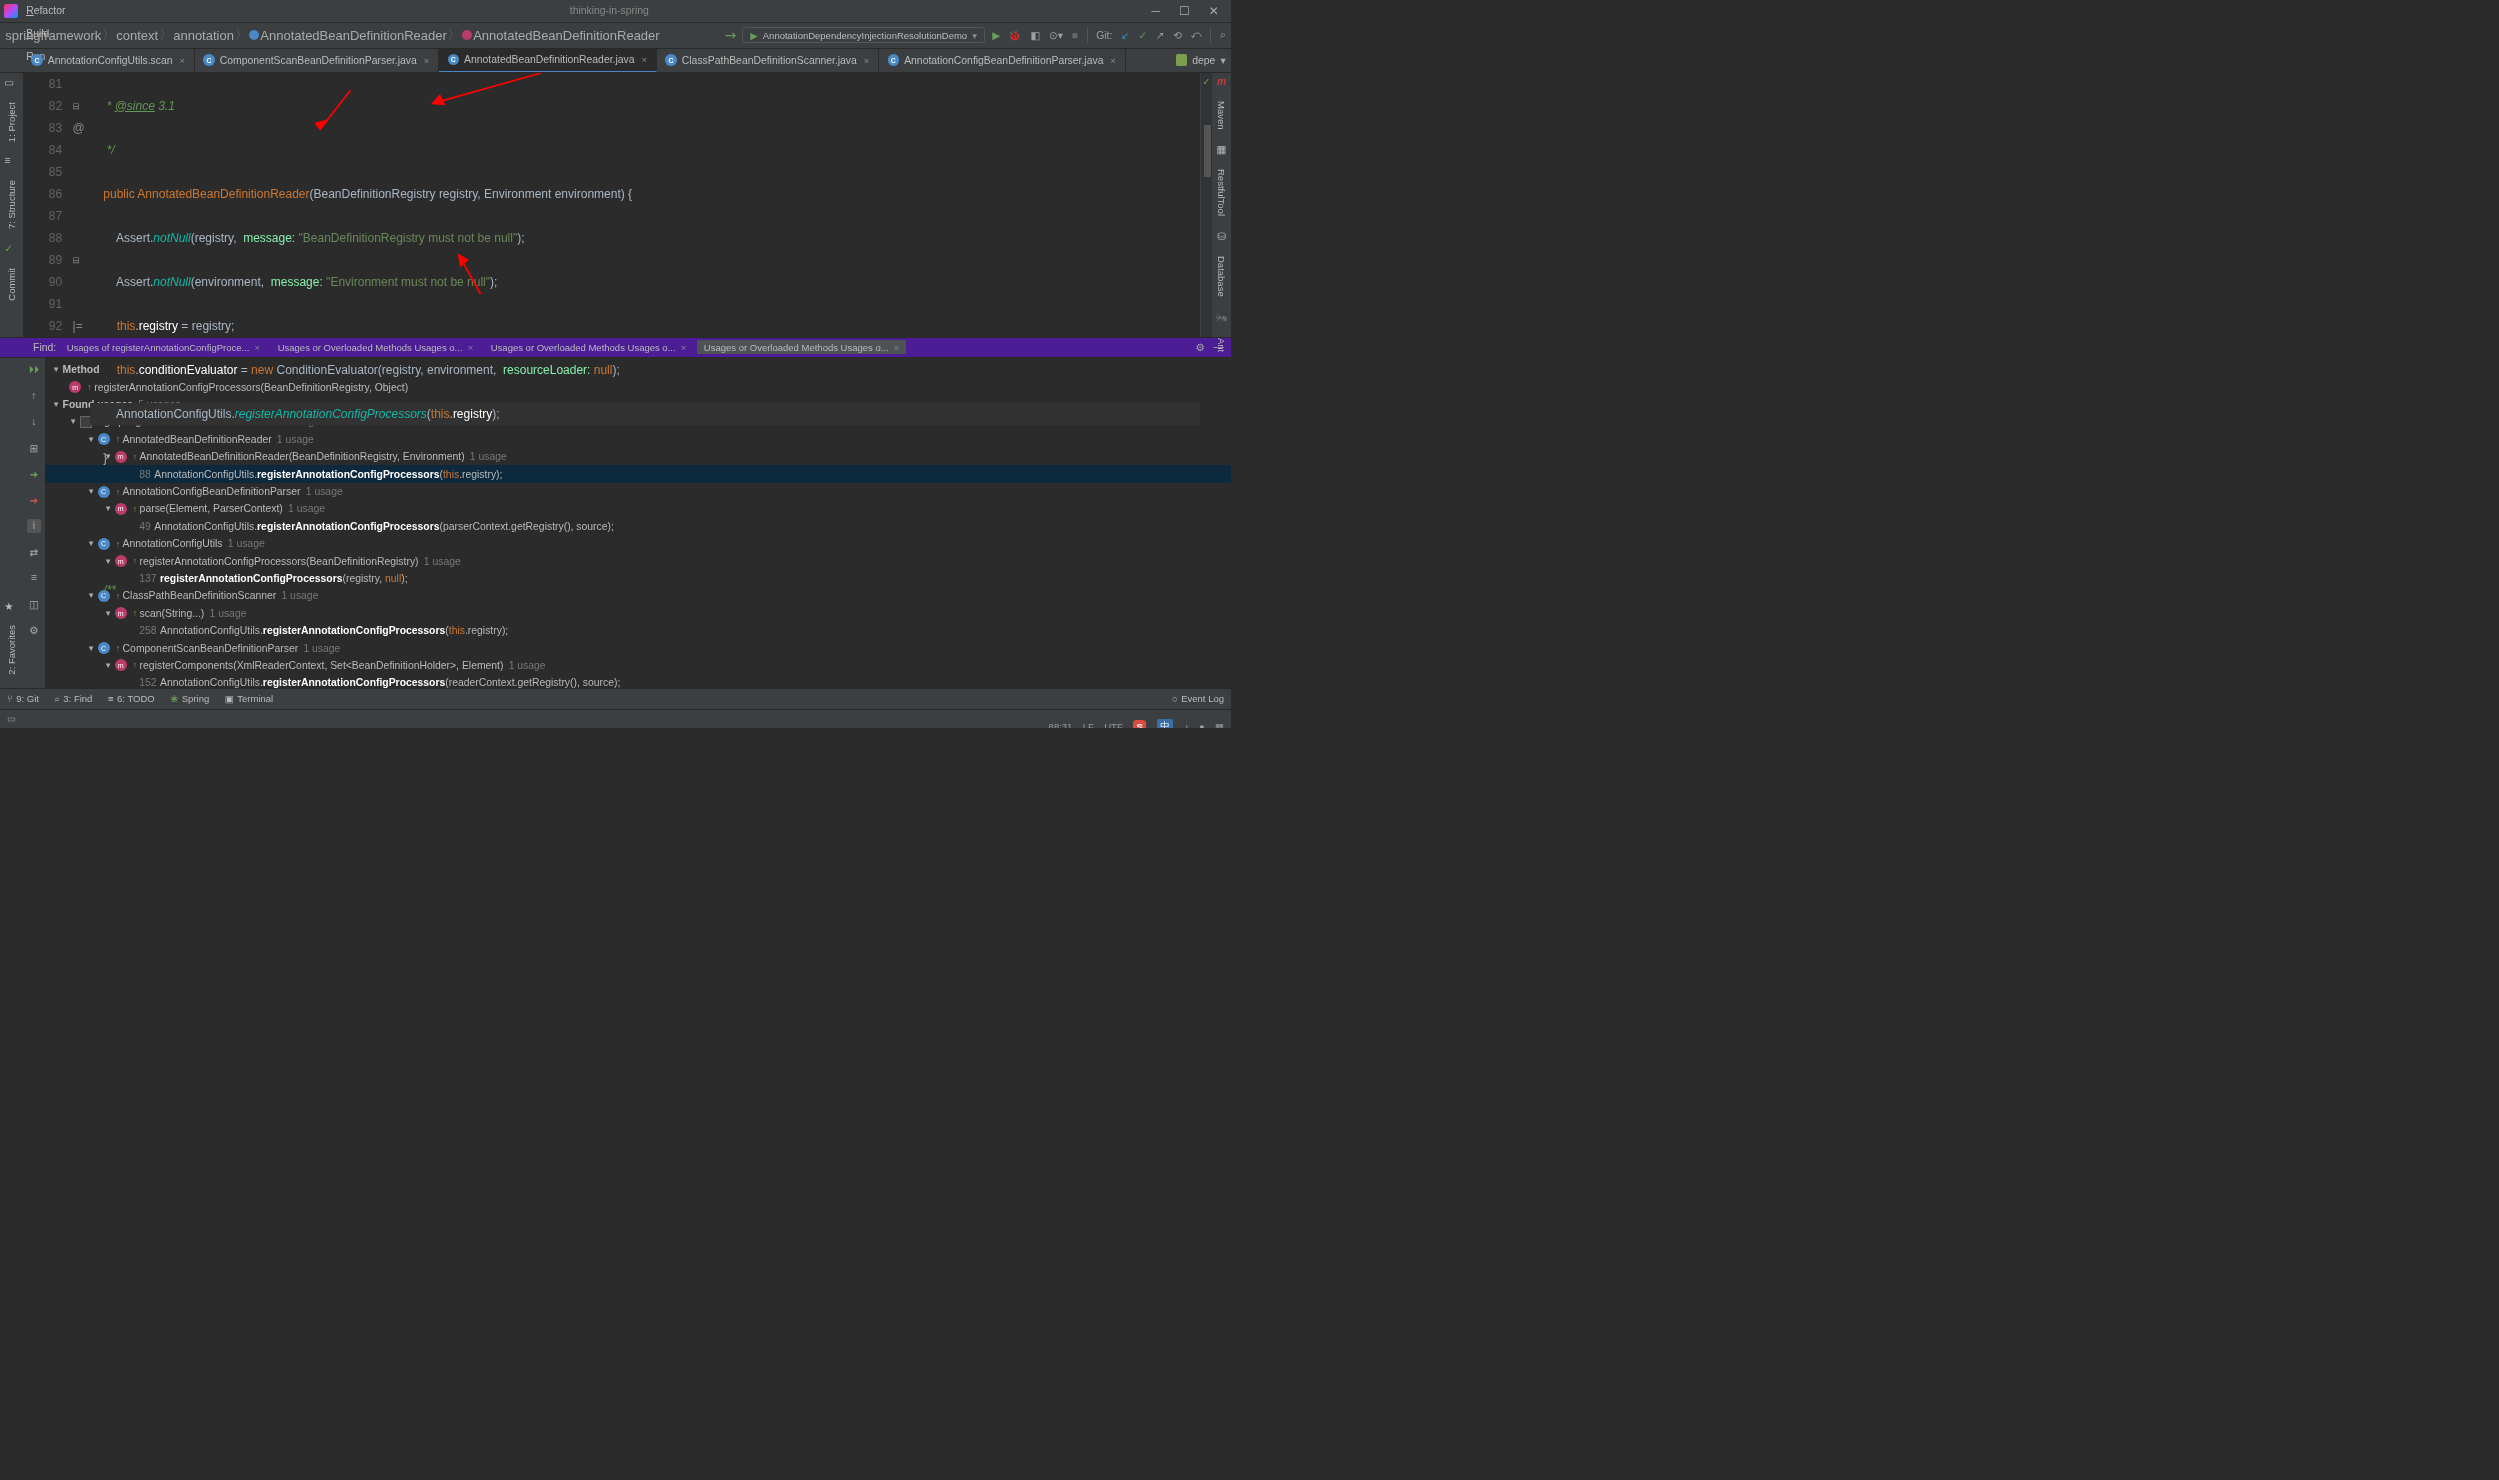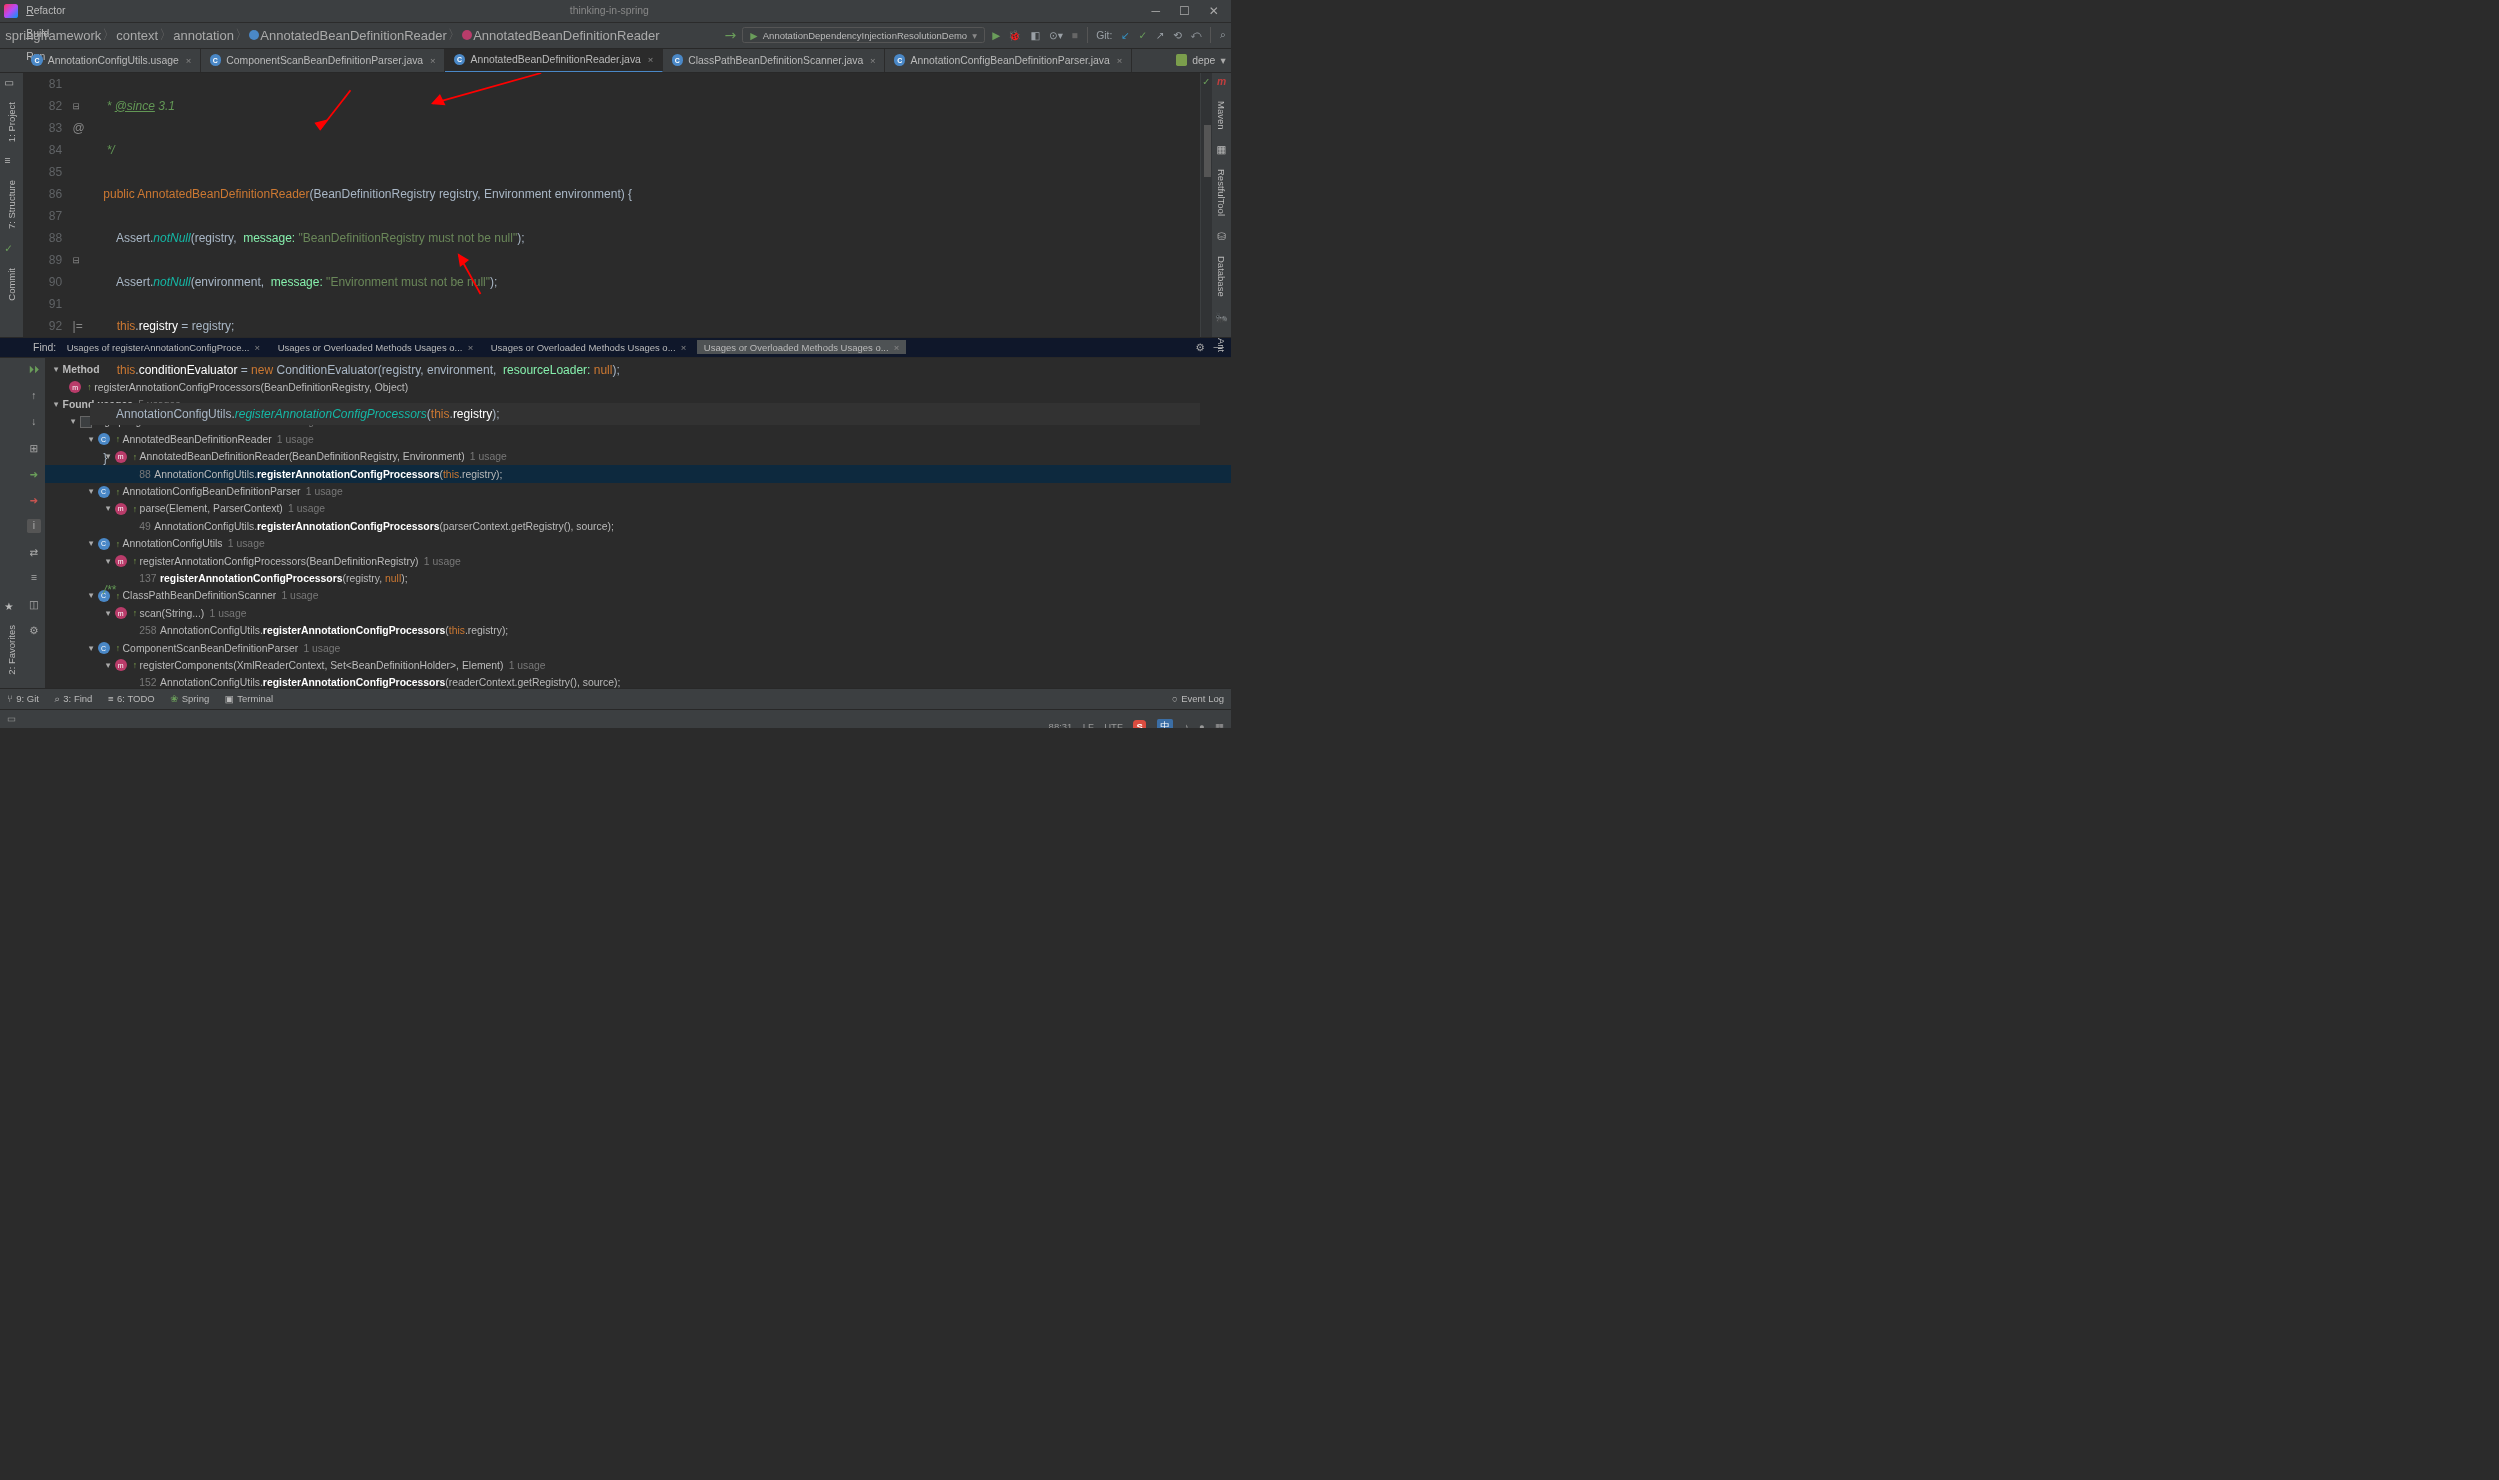--- a/index.html
+++ b/index.html
@@ -46,21 +46,21 @@
 .kw { color: #cc7832; }
 .cls { color: #cc7832; }
 .str { color: #6a8759; }
 .fn { font-style: italic; color: #14b8a6; }
 .hint { color: #86efac; }
 .doc { color: #629755; font-style: italic; }
 .doc-tag { color: #629755; font-style: italic; text-decoration: underline; }
 .id { color: #ffffff; }
 .plain { color: #a9b7c6; }
 .highlight-line { background: #323232; }
-.find-bar { height: 21px; background: #0f172a; display: flex; align-items: center; padding: 0 7px; gap: 3.5px; border-top: 0.9px solid #282828; border-bottom: 0.9px solid #282828; }
+.find-bar { height: 21px; background: #4c1d95; display: flex; align-items: center; padding: 0 7px; gap: 3.5px; border-top: 0.9px solid #282828; border-bottom: 0.9px solid #282828; }
 .find-tab { padding: 1.7px 7px; display: flex; align-items: center; gap: 5.2px; font-size: 9.5px; color: #bbb; cursor: pointer; }
 .find-tab.active { background: #4e5254; }
 .find-tab .close { color: #888; }
 .find-right { margin-left: auto; display: flex; gap: 8.7px; color: #aaa; }
 .usages-panel { display: flex; height: 330px; background: #2b2b2b; }
 .usage-toolbar { width: 22.6px; background: #3c3f41; display: flex; flex-direction: column; align-items: center; gap: 12px; padding-top: 5.2px; color: #aaa; }
 .usage-toolbar .tico { width:14px; height:14px; cursor: pointer; font-size: 10.4px; display:flex; align-items:center; justify-content:center; }
 .tree { flex: 1; overflow: auto; padding: 3.5px 0; font-size: 10.4px; }
 .tree-row { display: flex; align-items: center; height: 17.4px; padding-left: 7px; cursor: pointer; white-space: nowrap; }
 .tree-row.selected { background: #0d293e; }
@@ -148,21 +148,21 @@
       <span>⤺</span>
       <span class="vsep"></span>
       <span>⌕</span>
     </div>
   </div>
 </div>
 
 <div class="tabs">
   <div class="tab">
       <span class="cls-ico">C</span>
-      <span>AnnotationConfigUtils.usage</span>
+      <span>AnnotationConfigUtils.scan</span>
       <span class="close">×</span>
     </div>
   <div class="tab">
       <span class="cls-ico">C</span>
       <span>ComponentScanBeanDefinitionParser.java</span>
       <span class="close">×</span>
     </div>
   <div class="tab active">
       <span class="cls-ico">C</span>
       <span>AnnotatedBeanDefinitionReader.java</span>

